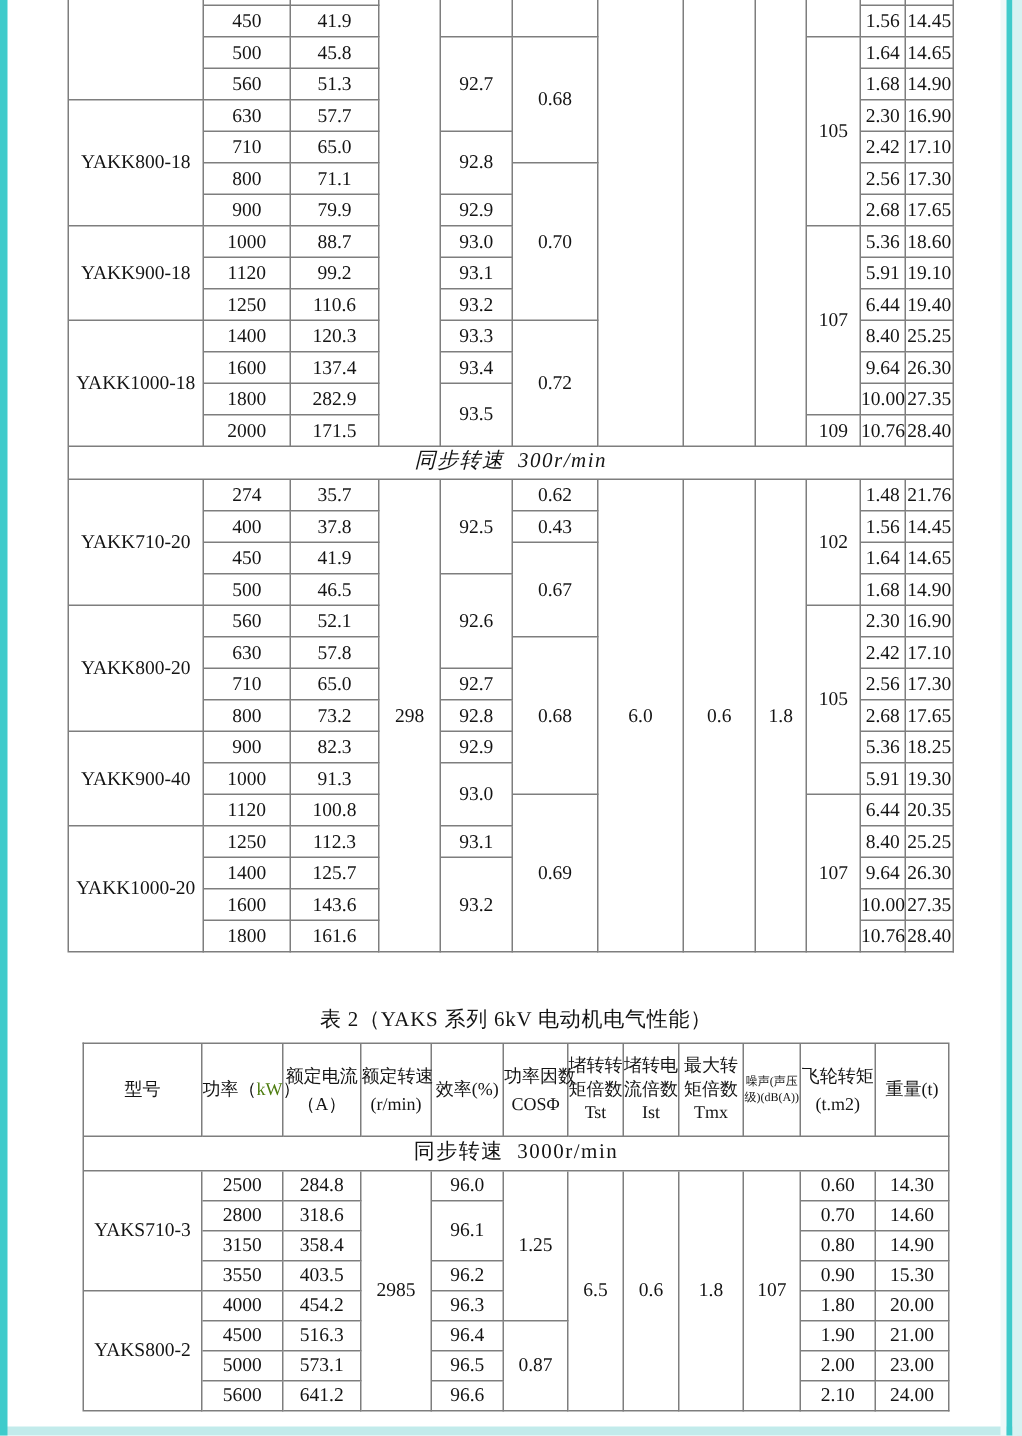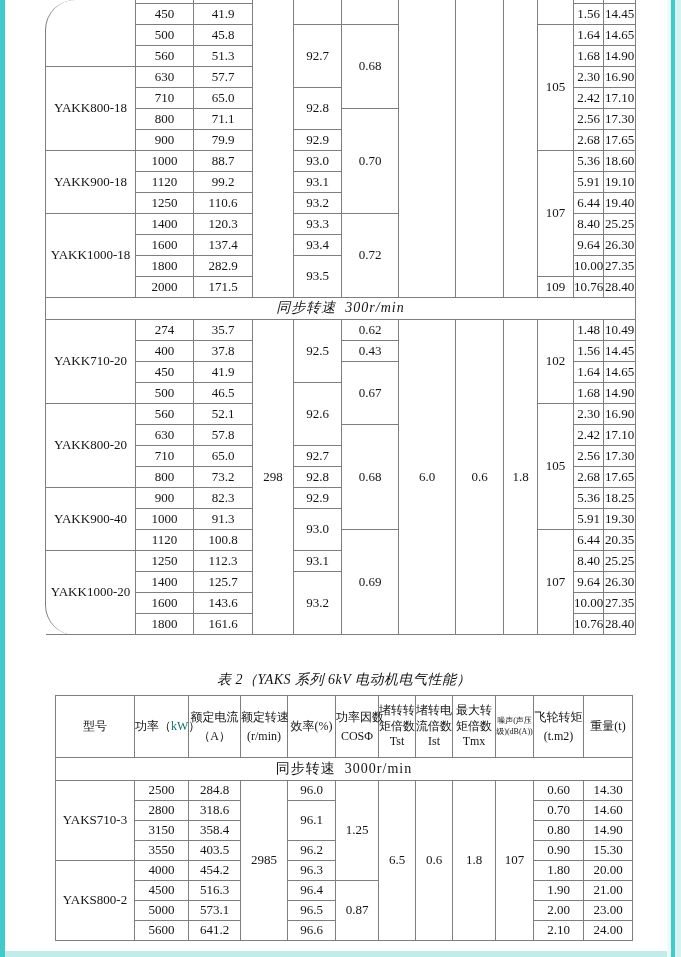--- a/index.html
+++ b/index.html
@@ -8,30 +8,30 @@
     font-family:"Liberation Serif","DejaVu Serif",serif;color:#141414;
     overflow:hidden;
   }
   .edge{position:absolute;}
   table{border-spacing:0;table-layout:fixed;position:absolute;}
   td{
     padding:0;margin:0;text-align:center;vertical-align:middle;
     border-right:1px solid #7e7e7e;border-bottom:1px solid #7e7e7e;
     font-size:13px;white-space:nowrap;overflow:visible;line-height:1.15;
   }
-  #t1{left:45px;top:0;width:591px;border-left:1px solid #7e7e7e;border-radius:30px;}
+  #t1{left:45px;top:0;width:591px;border-left:1px solid #7e7e7e;}
   #t2{left:55px;top:695px;width:578px;border-left:1px solid #7e7e7e;border-top:1px solid #7e7e7e;}
   .sep{font-size:14px;white-space:pre;letter-spacing:1px;}
   .hd{font-size:12px;line-height:1.55;}
   .hd3{line-height:1.3;}
   .hdsmall{font-size:8px;line-height:1.35;}
-  .red{color:#0f766e;}
+  .red{color:#4d7c0f;}
   #title2{
     position:absolute;left:55px;top:671px;width:578px;text-align:center;
-    font-size:14px;letter-spacing:0.5px;font-style:italic;
+    font-size:14px;letter-spacing:0.5px;
   }
 </style>
 </head>
 <body>
 
 <div class="edge" id="edgeB" style="left:0;top:951px;width:681px;height:6px;background:#c2ebeb;"></div>
 <div class="edge" id="edgeL" style="left:0;top:0;width:5px;height:957px;background:#3fcbcb;"></div>
 <div class="edge" id="edgeR1" style="left:667px;top:0;width:4px;height:957px;background:#eef9f9;"></div>
 <div class="edge" id="edgeR2" style="left:671px;top:0;width:4px;height:957px;background:#3fcbcb;"></div>
 <div class="edge" id="edgeR3" style="left:675px;top:0;width:6px;height:957px;background:#d7f2f2;"></div>
@@ -176,21 +176,21 @@
         <td>274</td>
         <td>35.7</td>
         <td rowspan="15">298</td>
         <td rowspan="3">92.5</td>
         <td>0.62</td>
         <td rowspan="15">6.0</td>
         <td rowspan="15">0.6</td>
         <td rowspan="15">1.8</td>
         <td rowspan="4">102</td>
         <td>1.48</td>
-        <td>10.49</td>
+        <td>21.76</td>
       </tr>
       <tr style="height: 21px;">
         <td>400</td>
         <td>37.8</td>
         <td>0.43</td>
         <td>1.56</td>
         <td>14.45</td>
       </tr>
       <tr style="height: 21px;">
         <td>450</td>

